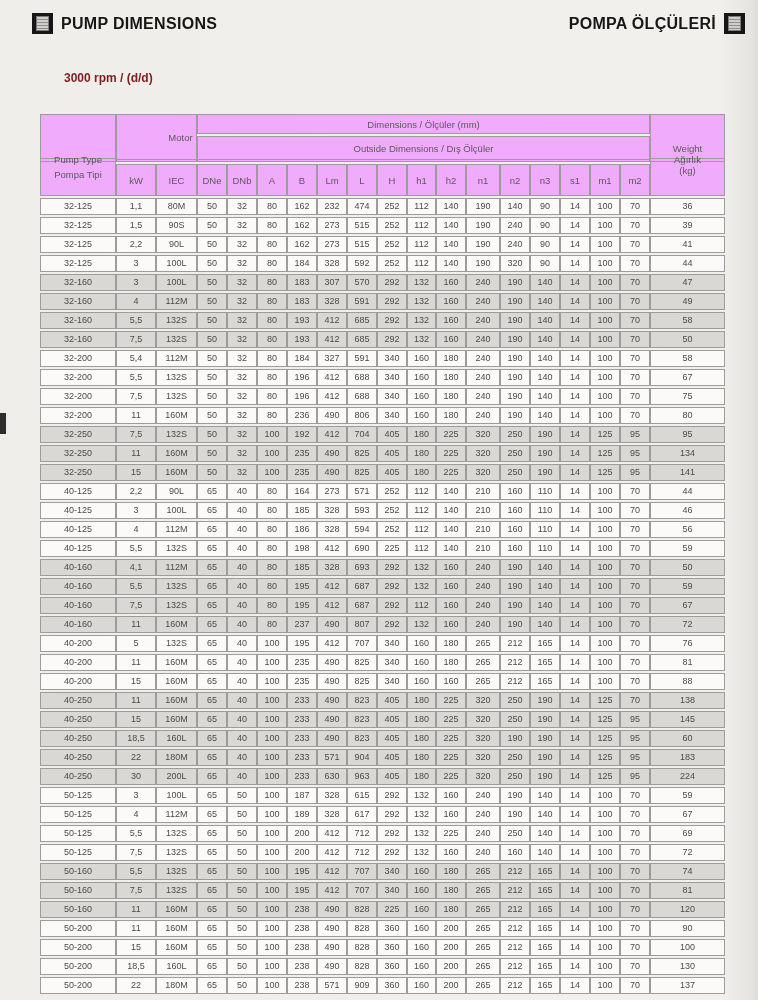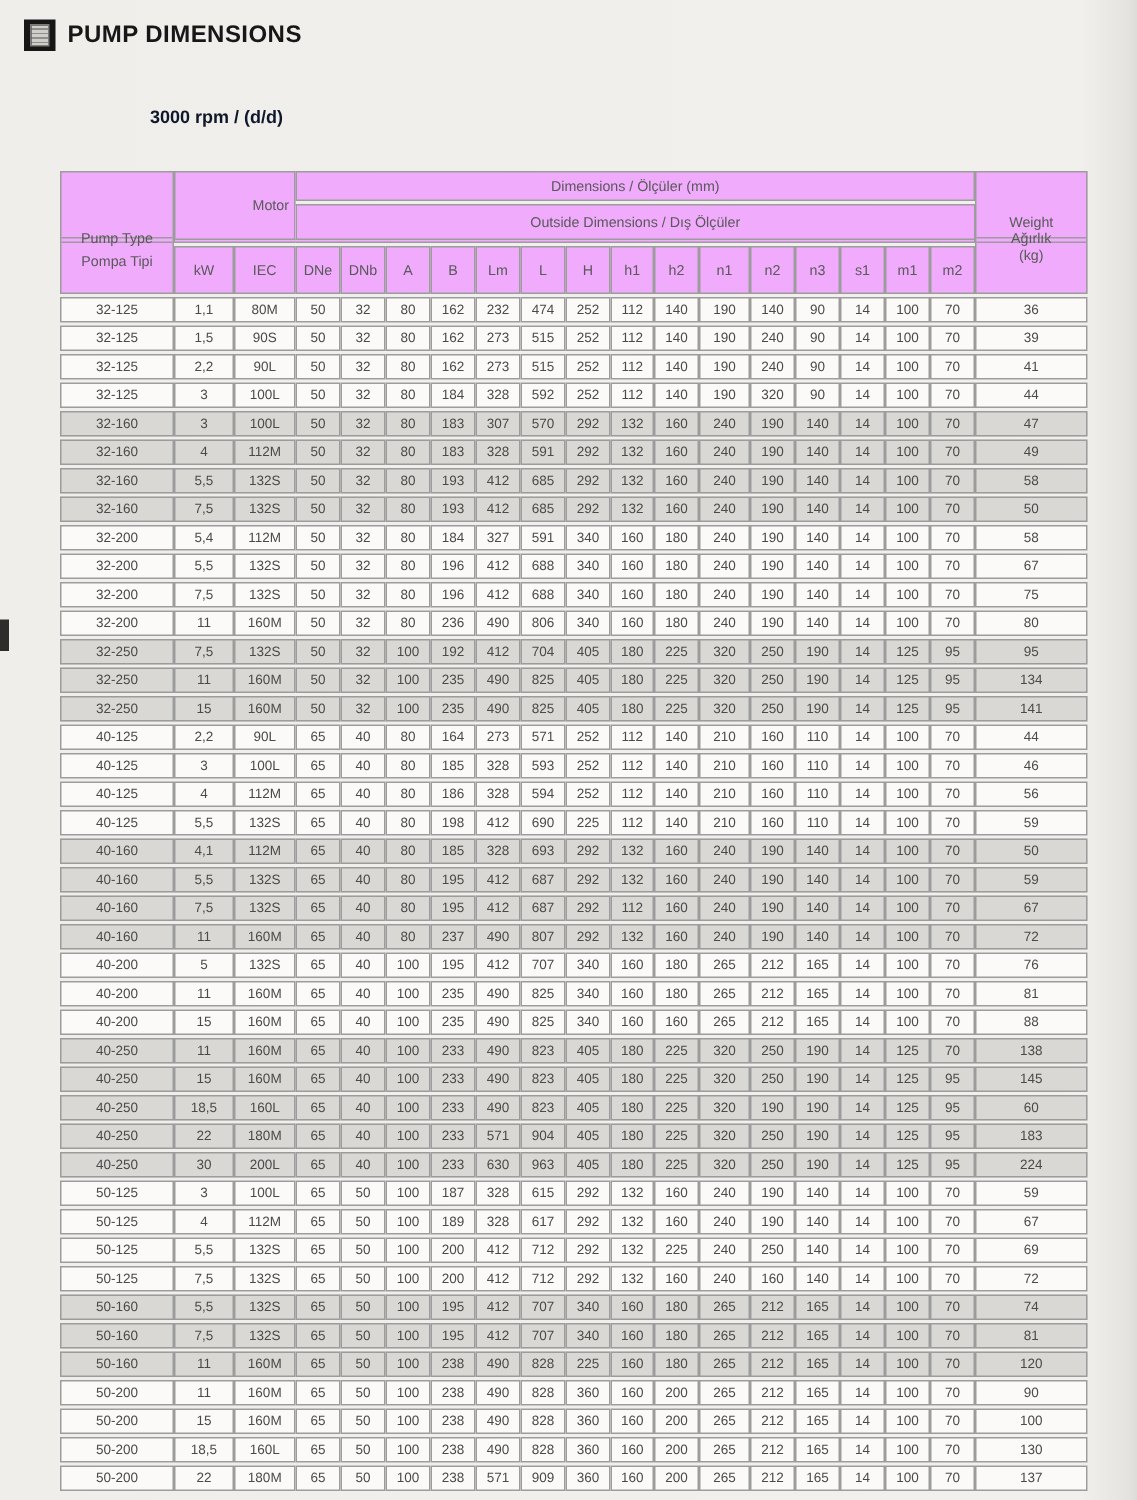--- a/index.html
+++ b/index.html
@@ -2,27 +2,27 @@
 <html><head>
 <meta charset="utf-8">
 <style>
   html,body{margin:0;padding:0;}
   body{
     width:758px;height:1000px;overflow:hidden;position:relative;
     background:linear-gradient(90deg,#efeeea 0px,#f1f0ed 720px,#e4e3df 752px,#dddcd8 758px);
     font-family:"Liberation Sans", sans-serif;
     -webkit-font-smoothing:antialiased;
   }
-  .titlebar{display:flex;justify-content:space-between;align-items:center;padding:13px 13px 0 16px;}
+  .titlebar{display:flex;justify-content:space-between;align-items:center;padding:13px 13px 0 32px;}
   .title-group{display:flex;align-items:center;gap:8px;}
   .title-text{font-size:16px;font-weight:bold;color:#171717;letter-spacing:.3px;}
   .icon-box{width:21px;height:21px;background:#161616;display:flex;align-items:center;justify-content:center;flex:0 0 auto;}
   .icon-glyph{width:11px;height:13px;border:1px solid #7d7c79;
     background:repeating-linear-gradient(180deg,#cfcecb 0 2px,#8f8e8b 2px 3px);}
-  .subtitle{margin:37px 0 0 100px;font-size:12px;font-weight:bold;color:#0f172a;}
+  .subtitle{margin:37px 0 0 64px;font-size:12px;font-weight:bold;color:#7f1d1d;}
 
   table{
     margin:27px 0 0 40px;
     border-collapse:separate;border-spacing:0 2px;table-layout:fixed;
     font-size:9px;color:#4d4d4d;
   }
   th,td{border:1px solid #9c9c9c;text-align:center;font-weight:normal;padding:0;overflow:hidden;white-space:nowrap;}
   thead th{background:#f0abfc;color:#595959;font-size:9.5px;}
   .th-dim{height:18px;}
   .th-outside{height:22px;border-bottom:3px double #9c9c9c;}
@@ -44,20 +44,26 @@
 </style>
 </head>
 <body>
 
 <div class="titlebar">
   <div class="title-group">
     <span class="icon-box">
         <span class="icon-glyph"></span>
       </span>
     <span class="title-text">PUMP DIMENSIONS</span>
+  </div>
+  <div class="title-group">
+    <span class="title-text">POMPA ÖLÇÜLERİ</span>
+    <span class="icon-box">
+        <span class="icon-glyph"></span>
+      </span>
   </div>
 </div>
 
 <div class="subtitle">3000 rpm / (d/d)</div>
 
 <table>
   <colgroup>
     <col style="width:76px">
       <col style="width:40px">
       <col style="width:41px">

